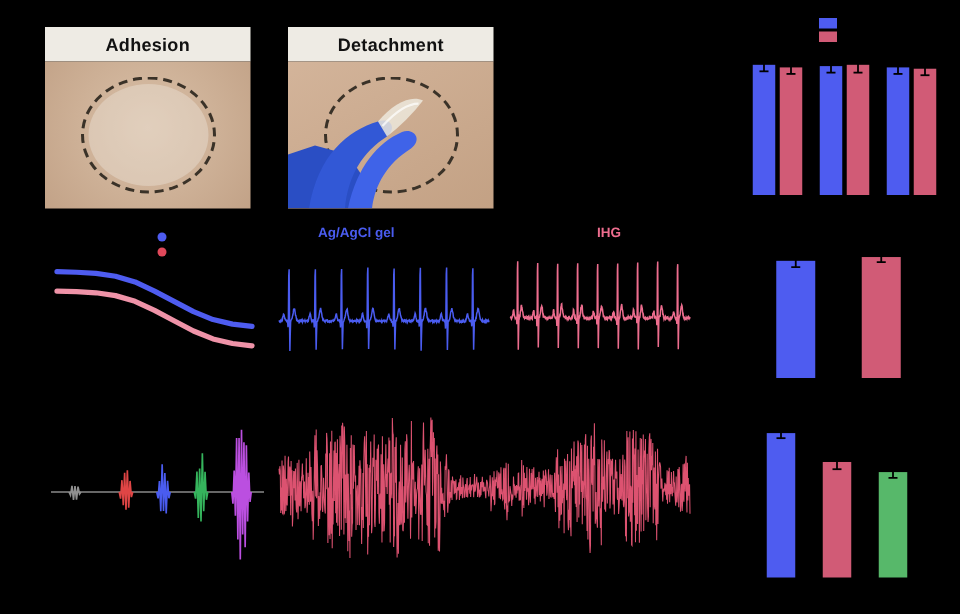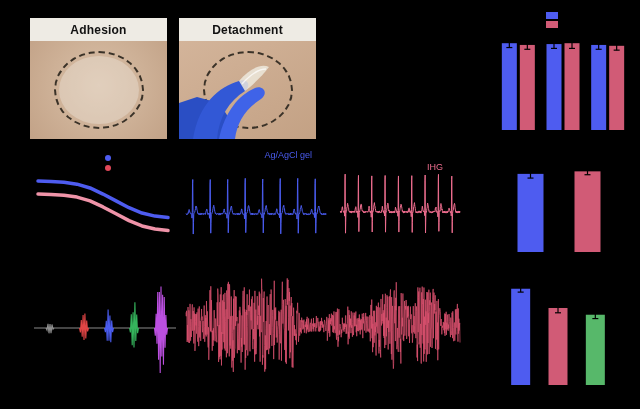--- a/index.html
+++ b/index.html
@@ -11,36 +11,36 @@
   .photo-body{position:relative;height:98px;overflow:hidden;}
   .skin1{background:radial-gradient(circle at 50% 45%, #d9c0a8 0%, #cdb096 55%, #c2a287 100%);}
   .skin2{background:linear-gradient(150deg,#d3b49a,#c3a184);}
   .skin3{background:radial-gradient(circle at 50% 50%, #d6bda4 0%, #c9ac92 60%, #c0a287 100%);}
   .dashed-circle{position:absolute;left:50%;top:50%;transform:translate(-50%,-50%);
        width:86px;height:74px;border:2px dashed #3a3228;border-radius:50%;}
   .gel-disc{position:absolute;left:50%;top:50%;transform:translate(-50%,-50%);
        width:80px;height:68px;border-radius:50%;background:rgba(238,231,219,0.40);}
   .glove{position:absolute;left:0;top:0;width:100%;height:100%;}
   .chart{position:absolute;}
-  .sig-label{position:absolute;font-size:9px;font-weight:normal;text-align:right;}
+  .sig-label{position:absolute;font-size:9px;font-weight:bold;}
 </style>
 </head>
 <body>
 
 <div class="fig">
 
   <div class="photo" style="left:30px">
     <div class="photo-label">Adhesion</div>
     <div class="photo-body skin1">
       <div class="gel-disc"></div>
       <div class="dashed-circle"></div>
     </div>
   </div>
 
-  <div class="photo" style="left:179px">
+  <div class="photo" style="left:192px">
     <div class="photo-label">Detachment</div>
     <div class="photo-body skin2">
       <div class="dashed-circle"></div>
       <svg class="glove" viewBox="0 0 137 98">
         <polygon points="0,98 0,62 18,56 40,62 52,80 48,98" fill="#2a4ec4"></polygon>
         <path d="M14,98 C20,62 40,46 60,40 C68,37 73,44 66,50 C50,60 40,76 38,98 Z" fill="#3258d6"></path>
         <path d="M40,98 C46,70 60,54 76,47 C84,44 90,52 82,58 C66,68 58,82 56,98 Z" fill="#3f63e8"></path>
         <path d="M60,40 C70,28 82,22 90,26 C84,34 74,44 66,50 Z" fill="#ece7dc" opacity="0.85"></path>
         <path d="M63,43 C72,33 80,28 87,28" stroke="#ffffff" stroke-width="1.5" fill="none" opacity="0.7"></path>
       </svg>
@@ -85,21 +85,21 @@
     </svg>
 
   <svg class="chart" style="left:180px;top:150px" width="152" height="106">
       <polyline points="6,63.579568935097456 6.25,64.08108399004577 6.5,64.59783964116745 6.75,64.44612649922693 7,63.8124666890712 7.25,64.57703102011124 7.5,64.18455509379663 7.75,63.68447678685541 8,62.818436286590895 8.25,63.30231060785409 8.5,61.22225490357277 8.75,60.87643401643521 9,59.463034158606256 9.25,59.671200036856575 9.5,60.463227311285216 9.75,62.16269767584295 10,62.173227956644084 10.25,63.23712676673696 10.5,63.471675234243975 10.75,63.641860599388465 11,64.14732786742213 11.25,63.56669805249289 11.5,63.85982668131065 11.75,64.3115460207284 12,68.121877473978 12.25,62.296648127214574 12.5,33.840629158202 12.75,29.528698105638775 13,62.52850662965408 13.25,84.05044482002901 13.5,72.67371006457739 13.75,64.7128354919831 14,63.43769445797833 14.25,63.07811770462035 14.5,62.60247423326378 14.75,62.18227846308207 15,60.73249351531962 15.25,60.05774644169367 15.5,58.584585093954544 15.75,56.17531501759504 16,56.02018899259972 16.25,56.47103868893251 16.5,56.39096167561268 16.75,57.992044807074585 17,60.16250750916224 17.25,60.44297166439805 17.5,61.817356317322385 17.75,63.236895694014464 18,62.99391094644052 18.25,63.899485586092794 18.5,64.25125248675698 18.75,64.34778386918148 19,63.271656611994544 19.25,64.4671360446627 19.5,63.866287643568945 19.75,64.55687469426336 20,63.70267141931811 20.25,63.48129769140263 20.5,64.73045772452055 20.75,63.874306044694215 21,63.36581906877177 21.25,64.04042321154081 21.5,63.434297890200945 21.75,64.67466089828889 22,63.90957229360106 22.25,63.59972891099677 22.5,63.943286886811194 22.75,63.982978263124814 23,64.07113660350441 23.25,63.43265695013106 23.5,64.48762558391809 23.75,63.87446216360568 24,63.80218444053703 24.25,63.67329713871206 24.5,63.621155659726405 24.75,64.1859108716611 25,63.719456130863804 25.25,64.43320102617497 25.5,64.23288968204697 25.75,62.74038213220592 26,61.226326642143704 26.25,60.787078791319196 26.5,59.856947924602956 26.75,58.98254568487708 27,59.67799864387698 27.25,61.41507999526352 27.5,62.65346149106959 27.75,63.96101636722252 28,64.60892346645961 28.25,64.155589342435 28.5,63.28334737968806 28.75,63.24535248404458 29,64.12750526621413 29.25,63.60808248348241 29.5,68.27754309439439 29.75,62.81347174011308 30,34.064889180693214 30.25,29.54263529804891 30.5,61.33370326880421 30.75,83.18622660810998 31,73.45451547576712 31.25,64.43989618474048 31.5,64.33730641609463 31.75,64.07270122714876 32,62.94031083484892 32.25,62.05153198449469 32.5,61.950222841657194 32.75,60.164668495239404 33,58.61576327259276 33.25,57.033112800463186 33.5,56.27471759481239 33.75,55.29263672924503 34,56.86901288729763 34.25,58.18517468556575 34.5,59.273503012677246 34.75,61.433459978281576 35,61.57802332175866 35.25,63.48245495053832 35.5,63.315376303833546 35.75,63.02350021328124 36,63.89857333173508 36.25,64.27727103126487 36.5,64.09012346236472 36.75,64.60124844969462 37,63.71727339934034 37.25,63.422000081425324 37.5,63.73773719766298 37.75,63.34599718549629 38,63.25586396817265 38.25,63.302021065321 38.5,64.71052786536234 38.75,64.65006812446916 39,64.6329899400321 39.25,64.75890609650891 39.5,63.34813946335676 39.75,64.61796651296243 40,64.28769878670568 40.25,64.60065011568366 40.5,64.71151712536812 40.75,63.22081212364137 41,64.27781283772111 41.25,63.71309862674116 41.5,63.76098502685004 41.75,63.81922980045403 42,63.38494171561911 42.25,64.17059567797818 42.5,63.996691086740874 42.75,63.348132298890306 43,63.409606166921456 43.25,62.74736783755179 43.5,61.90751747484801 43.75,60.75788592567929 44,59.60226862843726 44.25,58.927095465216084 44.5,60.60111742219516 44.75,62.09956004174443 45,62.40283010130266 45.25,64.1469645655112 45.5,63.233679930076704 45.75,63.30819157319247 46,63.71149896559481 46.25,63.46388390710667 46.5,64.74447768508863 46.75,64.82360956422693 47,68.29161934146072 47.25,62.67861970551449 47.5,33.481998964432066 47.75,29.40541320992058 48,61.33746146310176 48.25,82.79458974103375 48.5,73.69834553300093 48.75,64.86591289618408 49,64.60392217865619 49.25,63.874879007270316 49.5,62.909767682606024 49.75,62.21104487313485 50,61.54118661285141 50.25,60.33591555360117 50.5,58.82558289567566 50.75,57.44122482497908 51,56.94232486871884 51.25,56.29023589513168 51.5,56.02061034765696 51.75,58.14787930756621 52,60.18443832146149 52.25,60.82831407609495 52.5,62.69518611786855 52.75,63.28564980643693 53,63.43289095212203 53.25,64.29344260941538 53.5,63.56549850796814 53.75,64.10624035415492 54,64.05230701161985 54.25,63.773572349410756 54.5,64.15644840534253 54.75,63.59886587295474 55,64.4693827005581 55.25,63.97670367979785 55.5,64.38329126823841 55.75,63.82866301756743 56,63.806090850156714 56.25,64.22733298697673 56.5,64.2282553724793 56.75,63.55285026385467 57,63.66329066827061 57.25,64.07732574678883 57.5,64.61638367325061 57.75,63.21142633669078 58,63.8007889829576 58.25,64.65956625826657 58.5,63.30374984285355 58.75,63.50656669602631 59,63.79901189838224 59.25,64.49756693860019 59.5,63.709814455977224 59.75,64.56874026808777 60,64.02054324656882 60.25,63.46446991339679 60.5,63.87739257066687 60.75,63.31106217083689 61,62.01762884478567 61.25,60.685931406377634 61.5,59.10602804463002 61.75,58.86933373570744 62,60.35830705589243 62.25,61.37458999233338 62.5,62.83133415927628 62.75,63.86406311079428 63,64.28976724739442 63.25,63.85004985811292 63.5,64.37320618433121 63.75,64.47215113019661 64,64.34399145647359 64.25,64.683924105537 64.5,68.75349348896528 64.75,62.1439947467311 65,32.872480045291965 65.25,28.326531534170567 65.5,61.4161336657783 65.75,82.64274989987655 66,73.28674334807943 66.25,64.33905643129147 66.5,63.646696780681935 66.75,63.06931591429351 67,63.00243046035771 67.25,61.721181995259286 67.5,61.33439078555206 67.75,59.511480092288636 68,58.189341652641055 68.25,56.38616265539743 68.5,55.5845019699435 68.75,55.72965187377199 69,57.10245662283754 69.25,58.31907425954751 69.5,60.06188500495773 69.75,61.36916064965637 70,62.53804345710171 70.25,63.39823688211742 70.5,64.23503802691084 70.75,64.55310545142088 71,64.45758769830222 71.25,63.26578119141301 71.5,63.56444405137066 71.75,64.47966357381294 72,63.45174645941181 72.25,64.79231554228605 72.5,63.280226402963784 72.75,64.39045051285406 73,63.5305841586381 73.25,63.527055568959746 73.5,64.26769714630859 73.75,64.24743518912399 74,64.04628451614056 74.25,64.51320302366297 74.5,63.64081058203342 74.75,64.61178178451881 75,64.05258616581553 75.25,64.16536295451223 75.5,63.949568240344526 75.75,63.452968226000664 76,63.514092443050146 76.25,64.02315894157528 76.5,64.5065342869299 76.75,63.601364230564485 77,63.89722131999447 77.25,63.97906857807079 77.5,63.95071772471228 77.75,64.33770164549705 78,63.12626673652968 78.25,62.781994945827655 78.5,61.19492040123337 78.75,61.11392758807425 79,59.850366666574196 79.25,59.514025387021945 79.5,60.1292113190014 79.75,61.79314144851657 80,62.593937492123636 80.25,63.17667085736558 80.5,63.49912884454499 80.75,63.262546900977476 81,64.61348031786446 81.25,64.37427054545 81.5,64.46366612344455 81.75,64.5589639564574 82,67.86134683230291 82.25,61.73031405545972 82.5,33.41984048563645 82.75,29.063494495576776 83,61.889467181751236 83.25,82.9134230251139 83.5,73.07052884249592 83.75,64.28915080854094 84,63.289987970203484 84.25,64.33655427419184 84.5,62.533440226072116 84.75,62.1514577685163 85,61.315871421999724 85.25,59.16786314699211 85.5,57.593471952775474 85.75,56.373993901505244 86,56.38942958352971 86.25,55.465656422291836 86.5,57.27358162578794 86.75,58.564610323904034 87,60.179408117105815 87.25,60.72740887674606 87.5,61.86823984591262 87.75,62.542322300550396 88,64.21615513463004 88.25,63.90683172445091 88.5,63.2822030300414 88.75,63.700844362054674 89,64.2885563616312 89.25,63.522899989646184 89.5,63.34681127454562 89.75,64.75372614744843 90,63.86778431707182 90.25,64.42743119472047 90.5,63.600067840406275 90.75,63.25245074700955 91,64.07644049428123 91.25,64.76871933349574 91.5,63.33669489993129 91.75,64.45728229089659 92,63.78310260697367 92.25,63.644595457985254 92.5,63.83241289854043 92.75,63.45765187703072 93,64.36832333281636 93.25,64.57326491214334 93.5,63.75559409251928 93.75,63.95624155715941 94,64.44723946933323 94.25,63.49510412683214 94.5,63.29805623429134 94.75,63.51478856805601 95,64.66704788565794 95.25,63.39884971008058 95.5,63.00846765338621 95.75,63.26312555697911 96,62.32544727991813 96.25,60.96667033678178 96.5,60.07415907274575 96.75,58.76890810340946 97,59.38270623958298 97.25,61.42582250164839 97.5,62.22390173276404 97.75,63.80432282223866 98,63.485959200517044 98.25,63.66082128020106 98.5,64.67455745590094 98.75,64.79746073311284 99,63.910785612011665 99.25,64.32567113168243 99.5,67.72218825781117 99.75,62.404108193146214 100,33.40687309208916 100.25,28.512750181830086 100.5,62.21062797133039 100.75,83.87669726486263 101,73.52444657458568 101.25,64.90215751284158 101.5,63.47446399635109 101.75,63.69397761472104 102,63.219334598386325 102.25,62.48153408675051 102.5,60.79948021248678 102.75,60.289848605574754 103,57.63891922111249 103.25,56.48832256530143 103.5,56.908534930775645 103.75,55.29378095663055 104,57.46410177153202 104.25,57.71020499750781 104.5,58.7534884375535 104.75,61.77280205684817 105,61.75134931040899 105.25,63.32371312769955 105.5,63.98271557812078 105.75,64.32903315450343 106,63.31756119897122 106.25,63.85698226285419 106.5,63.727884670779744 106.75,64.2766854798908 107,63.73996071230097 107.25,63.82160586524547 107.5,63.955050436641365 107.75,63.46510768332859 108,63.25726827446518 108.25,63.20495264526847 108.5,64.69863993055837 108.75,64.08538855844343 109,64.57835095523271 109.25,64.00273290007394 109.5,64.55834353714349 109.75,63.553886378928276 110,63.50259558185929 110.25,64.68860319145023 110.5,63.20495746433735 110.75,64.20103488229215 111,64.7651560268414 111.25,63.43496908188699 111.5,63.78033664931231 111.75,63.878608814826855 112,64.4388406431885 112.25,63.683008115774776 112.5,63.90971446022549 112.75,64.57888177186605 113,63.87611109539113 113.25,63.06342879486435 113.5,62.072488203602965 113.75,60.260166837482494 114,59.33698792572708 114.25,58.96541685000365 114.5,60.30413093468734 114.75,61.466441087443556 115,63.27542242830137 115.25,63.09006209432647 115.5,64.24783116649161 115.75,63.39498510019957 116,63.3070404636598 116.25,64.17595054259613 116.5,64.66091578483056 116.75,65.15158250979783 117,69.05884581991802 117.25,61.53267409391903 117.5,32.76285695362494 117.75,28.349873038655677 118,61.13388558674763 118.25,83.25899964968619 118.5,73.20154501198435 118.75,63.9786685375253 119,64.18782565525207 119.25,64.00925976209876 119.5,63.03569851344232 119.75,62.82724265886998 120,61.360487380630765 120.25,59.546403476627255 120.5,57.83565788964366 120.75,57.72055942673899 121,56.37031928388286 121.25,55.49413674197062 121.5,57.0776949527547 121.75,57.900179674325464 122,58.75241834568009 122.25,61.37812647345579 122.5,61.575903106312914 122.75,62.330840102013994 123,62.80963634003384 123.25,63.810256492600764 123.5,63.394407663694565 123.75,64.71867589471182 124,63.9204524983323 124.25,63.839842399817215 124.5,63.51210121150537 124.75,64.38604406449737 125,63.84866018914738 125.25,63.83839776241561 125.5,63.52616059471069 125.75,63.59430929344538 126,64.17344659916776 126.25,63.45545558788979 126.5,64.60054016335282 126.75,64.09437902226131 127,64.61987747921708 127.25,64.3388164106749 127.5,64.76368863433594 127.75,64.00177687816321 128,63.63583338782191 128.25,64.74757302589714 128.5,64.76864012917996 128.75,64.41041416094541 129,63.70055634711557 129.25,64.37109478434051 129.5,64.44724535929276 129.75,64.74308157417812 130,64.2830632945911 130.25,63.44740418270584 130.5,63.94201420693836 130.75,62.84017695066684 131,61.79652534048551 131.25,60.375436253308095 131.5,59.36136504154296 131.75,59.28412027418916 132,60.52127332812735 132.25,62.00888181703182 132.5,62.23084034373502 132.75,62.89574928268358 133,64.11503129299055 133.25,64.28554574431955 133.5,63.763194269958774 133.75,63.59038033759311 134,64.41543312772583 134.25,64.33176525808575 134.5,67.54793976360331 134.75,61.42928685657881 135,33.321623237464884 135.25,28.79848171648995 135.5,61.49335767898868 135.75,83.14333718146142 136,73.33162318690324 136.25,63.95277540290154 136.5,63.61791603124174 136.75,63.99235397674678 137,63.73333548953537 137.25,61.81487394927597 137.5,61.93415040896038 137.75,59.19863382208505 138,58.55143102134203 138.25,57.59259965602971 138.5,56.13297942591715 138.75,56.5670563722299 139,56.225252273200475 139.25,57.74899467959809 139.5,58.74906976493225 139.75,60.381757170437936 140,61.561797311734125 140.25,62.88311884048288 140.5,62.97678626154048 140.75,63.43335233803185 141,63.40652384778018 141.25,64.40999099058351 141.5,64.58040831802849 141.75,63.20062219710301 142,63.904178349780274 142.25,64.18463110584558 142.5,64.5436603332416 142.75,64.15324620851656 143,64.63590677891074 143.25,63.861564879086046 143.5,63.37713513351696 143.75,64.71309319519602 144,64.23884158579979 144.25,63.76957755862753 144.5,64.46362246870163 144.75,63.567438178881254 145,64.01241232231253 145.25,64.19850612618029 145.5,63.58738900572062 145.75,64.66245586387814 146,63.52453042930484" fill="none" stroke="#4a5cf0" stroke-width="1"></polyline>
     </svg>
   <div class="sig-label" style="left:212px;top:150px;width:100px;color:#4a5cf0">Ag/AgCl gel</div>
 
   <svg class="chart" style="left:336px;top:150px" width="128" height="106">
       <polyline points="4,61.42872823223522 4.190476190476191,61.50787712252456 4.380952380952381,61.67289967643562 4.571428571428571,61.06495718186292 4.761904761904762,62.47230375520483 4.9523809523809526,62.755362677844936 5.142857142857142,61.05118987064229 5.333333333333333,62.33500989056563 5.523809523809524,60.67038467035767 5.714285714285714,60.21067399870268 5.904761904761905,60.29104832749155 6.095238095238095,57.724791000954745 6.285714285714286,56.8520382414367 6.476190476190476,56.731846027491066 6.666666666666666,58.00463745971518 6.857142857142858,59.68888743997662 7.0476190476190474,60.40434516051929 7.238095238095238,61.39229217391193 7.428571428571429,62.18582213751077 7.619047619047619,61.7299051358813 7.809523809523809,61.1688454947681 8,62.51052027856745 8.19047619047619,62.602638846980476 8.380952380952381,61.36960481831311 8.571428571428571,66.1237687195226 8.761904761904763,59.23460733059015 8.952380952380953,30.02721710085605 9.142857142857142,24.120656784752953 9.333333333333332,59.50732542738962 9.523809523809524,83.17013690476566 9.714285714285715,72.44429420309683 9.904761904761905,63.27213963701628 10.095238095238095,62.839481232024326 10.285714285714285,60.546464518260244 10.476190476190476,60.76171307523226 10.666666666666668,60.87641914532235 10.857142857142858,58.07804145532458 11.047619047619047,56.99979650348924 11.238095238095237,56.815886950901955 11.428571428571429,53.90509576620111 11.619047619047619,53.27304416813486 11.80952380952381,54.48425823935346 12,54.94174476353524 12.19047619047619,56.67967173395669 12.380952380952381,57.80473186521478 12.571428571428571,58.073549531089725 12.761904761904763,59.984050340401616 12.952380952380953,61.13905721614909 13.142857142857142,61.62373899449673 13.333333333333334,61.56799977259397 13.523809523809524,61.360596772158274 13.714285714285714,62.2223100188238 13.904761904761905,61.88998569573081 14.095238095238095,61.00025030103967 14.285714285714286,62.568716142065924 14.476190476190476,61.20193886582335 14.666666666666666,60.97820281818869 14.857142857142858,62.42261094506489 15.047619047619047,61.7812990205322 15.238095238095237,62.18182511578538 15.428571428571429,61.515221152049335 15.619047619047619,63.08859493500214 15.80952380952381,61.214453096820876 16,61.26166399973975 16.19047619047619,60.988662540624496 16.38095238095238,62.03479706975553 16.57142857142857,61.51188566908234 16.761904761904763,61.61267892741598 16.952380952380953,62.511006627511236 17.142857142857142,62.02600767551921 17.333333333333336,61.34544308165139 17.523809523809526,62.092601567141145 17.714285714285715,61.329075099197205 17.904761904761905,62.26052941627371 18.095238095238095,61.74578637973934 18.285714285714285,61.22096599563095 18.476190476190474,61.01372762580754 18.666666666666664,62.29192632683924 18.857142857142858,62.60147299210679 19.047619047619047,59.79943345425314 19.238095238095237,59.123798460264624 19.42857142857143,57.939545097839016 19.61904761904762,57.815154548341404 19.80952380952381,56.70259657888246 20,57.56619221805902 20.19047619047619,60.423019729583686 20.38095238095238,60.75370338175591 20.571428571428573,61.88549605278031 20.761904761904763,62.57229551316276 20.952380952380953,60.925512256890684 21.142857142857142,62.31194363238893 21.333333333333332,61.738043601436544 21.523809523809526,61.26163752271801 21.714285714285715,62.14033683042479 21.904761904761905,67.42622893634653 22.095238095238095,60.027016241449445 22.285714285714285,30.86956530401219 22.476190476190474,25.363515264390514 22.666666666666668,60.71814429114258 22.857142857142858,81.63932574889884 23.047619047619047,72.00507496532587 23.238095238095237,62.6703890542803 23.428571428571427,60.950752615730806 23.61904761904762,61.946428547322775 23.80952380952381,60.68718839852561 24,59.688924022193014 24.19047619047619,59.158214593946774 24.38095238095238,57.99336161183694 24.571428571428573,55.977859379853356 24.761904761904763,54.86239611599171 24.952380952380953,54.63777937146433 25.142857142857142,53.94858023162037 25.333333333333332,54.505922863856696 25.523809523809526,54.83210928201666 25.714285714285715,57.91441638701282 25.904761904761905,59.30219542101642 26.095238095238095,60.58398058368886 26.285714285714285,60.22726490181711 26.476190476190474,61.32172555788499 26.666666666666668,61.452423613105566 26.857142857142858,60.95372432690648 27.047619047619047,60.86537727863094 27.238095238095237,61.0206161748319 27.428571428571427,61.09847604557396 27.61904761904762,62.17613707093532 27.80952380952381,62.92356519794618 28,61.848679576016835 28.19047619047619,61.74793484015049 28.38095238095238,62.93776638386367 28.571428571428573,61.81977442574911 28.761904761904763,62.89038853465098 28.952380952380953,62.576119944086635 29.142857142857142,61.78019946240158 29.333333333333332,61.23083222737135 29.523809523809526,62.33276102746895 29.714285714285715,61.96861182828355 29.904761904761905,61.722824528161375 30.095238095238095,61.217087455047285 30.285714285714285,61.615462138131264 30.476190476190474,62.034822477260605 30.666666666666668,62.003311671205374 30.857142857142858,61.80662890906203 31.047619047619047,62.29038595607969 31.238095238095237,62.21458173090163 31.428571428571427,61.47479241098806 31.61904761904762,61.98513026879239 31.80952380952381,61.95051167353408 32,62.15896834875828 32.19047619047619,61.92300778527882 32.38095238095238,61.301038130220384 32.57142857142857,60.24706284090218 32.76190476190476,58.78272582626338 32.95238095238095,56.61713507368975 33.14285714285714,56.13655201703813 33.33333333333333,58.44188830280054 33.523809523809526,59.64847407986522 33.714285714285715,60.75610570682358 33.904761904761905,61.01562931477756 34.095238095238095,62.240221490217735 34.285714285714285,61.01246970309705 34.476190476190474,62.75509027552463 34.66666666666667,61.204209046902136 34.85714285714286,62.49975114145323 35.04761904761905,63.411562079167666 35.23809523809524,67.23339262647032 35.42857142857143,59.16831940493691 35.61904761904762,30.91776927534227 35.80952380952381,25.878893459903555 36,59.209030633761195 36.19047619047619,82.02877299809151 36.38095238095238,71.28753751835413 36.57142857142857,63.85146801474738 36.76190476190476,61.00742416520376 36.95238095238095,61.55731502248722 37.142857142857146,60.29726149343376 37.333333333333336,60.60722600732645 37.523809523809526,59.97001883200168 37.714285714285715,57.84270994652563 37.904761904761905,55.114657077043574 38.095238095238095,55.249311625860145 38.285714285714285,52.77684309196255 38.476190476190474,52.58794255462513 38.666666666666664,55.476622349341206 38.857142857142854,55.79318538712328 39.04761904761905,56.51826898696519 39.23809523809524,58.651131139571426 39.42857142857143,59.01090835073091 39.61904761904762,60.16870060442786 39.80952380952381,61.58461373471733 40,60.994965477340514 40.19047619047619,61.250290013910956 40.38095238095238,61.46553840535259 40.57142857142857,61.62007252990073 40.76190476190476,61.1878969942172 40.95238095238095,62.38067745558927 41.142857142857146,62.307331323554415 41.333333333333336,61.95890762437495 41.523809523809526,61.2901281274821 41.714285714285715,61.619362033527025 41.904761904761905,62.4185303282667 42.095238095238095,63.05902662106308 42.285714285714285,62.486905048141594 42.476190476190474,61.355526540747746 42.666666666666664,62.335916374396255 42.857142857142854,62.72258764867729 43.04761904761905,61.32527864030484 43.23809523809524,60.94810425806784 43.42857142857143,60.95951002133078 43.61904761904762,62.33760517137125 43.80952380952381,62.16722627240233 44,62.03041995389437 44.19047619047619,62.22087182533684 44.38095238095238,62.58059829384553 44.57142857142857,62.90610142018217 44.76190476190476,62.28559210141718 44.95238095238095,61.73984180185082 45.142857142857146,62.36507576459439 45.333333333333336,62.452640512263386 45.523809523809526,61.98096612378162 45.714285714285715,60.00443449424243 45.904761904761905,59.679886637565616 46.095238095238095,59.212867027599316 46.285714285714285,56.200288773866376 46.476190476190474,56.4493385161696 46.666666666666664,58.38935511443142 46.857142857142854,60.24310396186188 47.04761904761905,61.460436199681425 47.23809523809524,61.12925351695822 47.42857142857143,60.76535624300166 47.61904761904762,62.336847364761084 47.80952380952381,63.08237160986893 48,62.967258488943806 48.19047619047619,62.97226554441273 48.38095238095238,62.248148233885615 48.57142857142857,66.00257452554479 48.76190476190476,59.66887632885161 48.95238095238095,29.831548392602397 49.142857142857146,25.464050874894962 49.333333333333336,59.55521920813864 49.523809523809526,82.16553861866959 49.714285714285715,71.68213024765812 49.904761904761905,63.314212731767924 50.095238095238095,61.957522781926734 50.285714285714285,61.05731582612547 50.476190476190474,61.33493745090862 50.666666666666664,60.58034184462106 50.857142857142854,58.609091639973066 51.04761904761905,58.70839852130541 51.23809523809524,54.98959238821573 51.42857142857143,54.748140461366134 51.61904761904762,54.44426370358622 51.80952380952381,53.081505451640496 52,55.05777684640213 52.19047619047619,54.782405722923485 52.38095238095238,58.29771681603662 52.57142857142857,59.248816265507244 52.76190476190476,61.045156676052734 52.95238095238095,59.96240691245373 53.142857142857146,60.976980490564216 53.333333333333336,61.66924151830062 53.523809523809526,62.9773691298121 53.714285714285715,61.43093375433734 53.904761904761905,61.71334136777363 54.095238095238095,62.10025737080247 54.285714285714285,62.23651306035007 54.476190476190474,62.06734578723614 54.666666666666664,62.83406745208787 54.857142857142854,61.10235198111863 55.04761904761905,61.92933638365535 55.23809523809524,63.07367767484151 55.42857142857143,62.99608406188417 55.61904761904762,61.42358775865879 55.80952380952381,62.94425017949464 56,62.150701537221394 56.19047619047619,62.79573916046938 56.38095238095238,62.64544437476355 56.57142857142857,61.81725415019312 56.76190476190476,62.68369985087774 56.95238095238095,62.21363182198256 57.142857142857146,61.02783506517299 57.333333333333336,62.08120652668229 57.523809523809526,62.7409416223945 57.714285714285715,62.55954569275024 57.904761904761905,61.92526328427288 58.095238095238095,61.48741769194201 58.285714285714285,62.680910131978564 58.476190476190474,61.12728165078328 58.666666666666664,62.8053490818981 58.857142857142854,62.21283733242331 59.04761904761905,60.62799878347326 59.23809523809524,60.02841862368666 59.42857142857143,57.217065232045854 59.61904761904762,58.01654522407612 59.80952380952381,58.11712392796335 60,58.90192108718056 60.19047619047619,59.31889423051029 60.38095238095238,61.057358203997424 60.57142857142857,61.72848761040451 60.76190476190476,62.6947499197632 60.95238095238095,61.54665886345148 61.142857142857146,62.167229242181854 61.333333333333336,61.2176841582153 61.523809523809526,60.9594096861501 61.714285714285715,61.55067363248642 61.904761904761905,66.29168059961333 62.095238095238095,60.3568155239078 62.285714285714285,30.62019817299968 62.476190476190474,25.939765146131904 62.666666666666664,60.65254866235685 62.857142857142854,82.07531934720731 63.04761904761905,71.44929927850653 63.23809523809524,62.345286481298984 63.42857142857143,62.3904609703343 63.61904761904762,61.095374936785575 63.80952380952381,60.47610896375452 64,59.29276167236915 64.19047619047619,58.42287402952819 64.38095238095238,57.24037276812398 64.57142857142857,55.822778072244745 64.76190476190476,55.148848854094254 64.95238095238095,54.181669477676685 65.14285714285714,54.42762333975211 65.33333333333334,54.73548584258254 65.52380952380952,56.74927297806353 65.71428571428572,56.61557888424647 65.9047619047619,58.4079031780983 66.0952380952381,59.38833722752582 66.28571428571428,61.36984759318484 66.47619047619048,60.576074404689344 66.66666666666666,60.66665062481224 66.85714285714286,61.77038538853241 67.04761904761905,62.21898017591363 67.23809523809524,61.08321564408756 67.42857142857143,63.08003881638393 67.61904761904762,61.94721954997639 67.80952380952381,61.78699103456517 68,62.73937779985728 68.19047619047619,62.408972857330305 68.38095238095238,62.643312618691155 68.57142857142857,60.966300651312245 68.76190476190476,62.455994018134504 68.95238095238095,62.84351535542529 69.14285714285714,61.72725794067876 69.33333333333333,61.94438654478239 69.52380952380952,61.93294963100052 69.71428571428571,61.503905213576886 69.9047619047619,61.54497991614037 70.0952380952381,62.01426320136524 70.28571428571429,61.5746020286344 70.47619047619048,62.361062213545665 70.66666666666667,61.40035156177407 70.85714285714286,61.83047778011057 71.04761904761905,62.53246802691835 71.23809523809524,61.87354445144105 71.42857142857143,62.39719829046696 71.61904761904762,62.831669887519205 71.80952380952381,61.509372933184515 72,60.897187995774665 72.19047619047619,62.180957718967925 72.38095238095238,60.21441195880655 72.57142857142857,60.61909027037479 72.76190476190476,58.339768797423595 72.95238095238095,58.168705610165354 73.14285714285714,57.883779112757566 73.33333333333333,58.42339068181191 73.52380952380952,58.89589796851501 73.71428571428571,61.204360500985345 73.9047619047619,62.32688142960624 74.0952380952381,60.76665669211223 74.28571428571429,62.166903132245096 74.47619047619048,62.65874293039225 74.66666666666667,62.039552570877596 74.85714285714286,62.07899639687508 75.04761904761905,63.420343129220115 75.23809523809524,66.71073125373034 75.42857142857143,59.646859653268265 75.61904761904762,30.124621904658287 75.80952380952381,25.65170419014925 76,59.389791633065606 76.19047619047619,82.43113834201625 76.38095238095238,72.46163363282147 76.57142857142857,63.386402578589056 76.76190476190476,61.96230272221152 76.95238095238095,62.18741836388411 77.14285714285714,61.6616001651292 77.33333333333333,60.03472986126965 77.52380952380952,58.022503635182815 77.71428571428571,56.9097250362722 77.9047619047619,56.20691747752882 78.0952380952381,54.59242933224465 78.28571428571429,53.57706276814052 78.47619047619048,52.64443265470713 78.66666666666667,54.460461357087596 78.85714285714286,56.41755451060817 79.04761904761905,56.73353775561479 79.23809523809524,58.298267528942475 79.42857142857143,60.30942612729098 79.61904761904762,61.270729202226086 79.80952380952381,62.33636378101153 80,62.74077330153122 80.19047619047619,61.618851048839964 80.38095238095238,61.72220361121496 80.57142857142857,62.671860596507706 80.76190476190476,61.719465958694826 80.95238095238095,63.011274580117416 81.14285714285714,62.78603652550434 81.33333333333333,62.935183322004846 81.52380952380952,62.195725534759774 81.71428571428571,61.74371090298114 81.9047619047619,61.620458440084384 82.0952380952381,63.049349957764925 82.28571428571429,61.638928678637704 82.47619047619048,61.68907808572324 82.66666666666667,62.02131670085313 82.85714285714286,60.90098327788582 83.04761904761905,61.30998697695244 83.23809523809524,61.592162604350534 83.42857142857143,60.978356217173854 83.61904761904762,62.501740858703855 83.80952380952381,60.92218356900848 84,61.724553311132404 84.19047619047619,61.347328448023084 84.38095238095238,62.79047510264906 84.57142857142857,61.30127511353734 84.76190476190476,61.77752412054285 84.95238095238095,63.08397695803153 85.14285714285714,61.73591746024208 85.33333333333333,61.126088478000824 85.52380952380952,61.356135223183315 85.71428571428571,61.14961607999761 85.9047619047619,59.658915810503885 86.0952380952381,57.94695217980435 86.28571428571429,56.08826293431034 86.47619047619048,56.43875155099241 86.66666666666667,58.121143521976954 86.85714285714286,59.14217369643151 87.04761904761905,60.71037072798383 87.23809523809524,60.599976071489166 87.42857142857143,61.825436869888 87.61904761904762,61.04231534651309 87.80952380952381,61.17469737131752 88,61.50533370645531 88.19047619047619,61.623693882087316 88.38095238095238,61.40191602741803 88.57142857142857,65.53910414507075 88.76190476190476,60.23381804048295 88.95238095238095,30.234100437274336 89.14285714285714,25.00620691919634 89.33333333333333,60.04485874024015 89.52380952380952,83.00770805240876 89.71428571428571,72.35882471709091 89.9047619047619,62.37594615857351 90.0952380952381,62.789776349335504 90.28571428571429,60.926606909547026 90.47619047619048,62.075569719974446 90.66666666666667,60.70800864052674 90.85714285714286,58.582546541083445 91.04761904761905,58.52766927805298 91.23809523809524,56.84596764318577 91.42857142857143,54.16941947368483 91.61904761904762,53.09224348862254 91.80952380952381,54.03319299166128 92,54.960329957996265 92.19047619047619,55.80048200929523 92.38095238095238,57.928289831976116 92.57142857142857,58.598172869036596 92.76190476190476,60.445646291236095 92.95238095238095,60.13911993420525 93.14285714285714,62.019511394808866 93.33333333333333,62.22262931359619 93.52380952380952,61.79733348234159 93.71428571428571,62.19482791359102 93.9047619047619,61.83877311057216 94.0952380952381,61.971939105628884 94.28571428571429,62.47617500007163 94.47619047619048,61.557560807769796 94.66666666666667,61.791121227707585 94.85714285714286,62.2382153879817 95.04761904761905,61.56664512455059 95.23809523809524,63.00561632669754 95.42857142857143,62.180564728532765 95.61904761904762,61.90524101378988 95.80952380952381,62.82874726647781 96,62.664412205066256 96.19047619047619,62.045133628966866 96.38095238095238,62.97312015085402 96.57142857142857,62.33845114465797 96.76190476190476,62.31091144611127 96.95238095238095,60.994187913183126 97.14285714285714,60.955540677858515 97.33333333333333,61.86616191079891 97.52380952380952,62.201688339009316 97.71428571428571,61.98801896371412 97.9047619047619,60.99661443236786 98.0952380952381,61.85720049170375 98.28571428571429,61.595683546169425 98.47619047619048,61.34453768969865 98.66666666666667,61.51352468138001 98.85714285714286,61.60256495944364 99.04761904761905,61.80636479699645 99.23809523809524,58.71707831354149 99.42857142857143,59.28732084378964 99.61904761904762,58.23868303613549 99.80952380952381,58.05874205524606 100,57.015236338184515 100.19047619047619,59.38707158177271 100.38095238095238,61.36296828434017 100.57142857142857,62.34747010940419 100.76190476190476,61.73889737051948 100.95238095238095,61.08212896310553 101.14285714285714,61.334855897563024 101.33333333333333,62.17623250502907 101.52380952380952,62.84638987357735 101.71428571428571,62.64715098000567 101.9047619047619,66.84856007709561 102.0952380952381,60.96907173113178 102.28571428571429,29.383527671003847 102.47619047619048,24.372430534324888 102.66666666666667,60.80783058485743 102.85714285714286,81.31736962604603 103.04761904761905,72.58968330540273 103.23809523809524,62.66765589279357 103.42857142857143,61.135128990921714 103.61904761904762,61.03234320291134 103.80952380952381,60.57928195843895 104,61.32173876984692 104.19047619047619,59.92605320446922 104.38095238095238,56.75654149128625 104.57142857142857,56.1666997391165 104.76190476190476,54.961398564274866 104.95238095238095,53.48800785823324 105.14285714285714,54.52051923713684 105.33333333333333,55.27908016521554 105.52380952380952,56.08915366943911 105.71428571428571,57.12339082722244 105.9047619047619,59.882285251437374 106.0952380952381,59.008961951090654 106.28571428571429,60.93783934750436 106.47619047619048,61.85093310172749 106.66666666666667,62.839338041242804 106.85714285714286,62.29221947096823 107.04761904761905,61.89504665341725 107.23809523809524,61.43668236971638 107.42857142857143,62.48151613305778 107.61904761904762,62.77775608191276 107.80952380952381,61.40781243296867 108,61.8775553782879 108.19047619047619,62.84271008977325 108.38095238095238,61.71014471211998 108.57142857142857,61.056615258541335 108.76190476190476,62.97759200880754 108.95238095238095,61.13894038964655 109.14285714285714,61.08234508637609 109.33333333333333,62.97557838545712 109.52380952380952,62.13154873288295 109.71428571428571,62.67396606192845 109.9047619047619,63.07858230983832 110.0952380952381,62.13863327703438 110.28571428571429,63.07480520326644 110.47619047619048,62.65031661433168 110.66666666666667,62.58181989908269 110.85714285714286,61.014636403235976 111.04761904761905,61.56462584021035 111.23809523809524,62.757714312277166 111.42857142857143,62.234806530546095 111.61904761904762,62.88748760921019 111.80952380952381,61.1025706159638 112,61.870116180697444 112.19047619047619,61.46796631694911 112.38095238095238,60.400966590304314 112.57142857142857,59.86708399768264 112.76190476190476,59.098715757749964 112.95238095238095,58.15784271832372 113.14285714285714,58.12873634066934 113.33333333333333,58.853180570950016 113.52380952380952,58.91111571745118 113.71428571428571,60.727908638661255 113.9047619047619,61.090746524890044 114.0952380952381,61.91438401944042 114.28571428571429,62.396424063246855 114.47619047619048,62.78641862266369 114.66666666666667,61.421230691576376 114.85714285714286,62.65285253335729 115.04761904761905,63.10592117810135 115.23809523809524,65.91254513883455 115.42857142857143,60.90396224099288 115.61904761904762,29.409456470158126 115.80952380952381,26.10684584094146 116,59.84607653857004 116.19047619047619,82.86347311218536 116.38095238095238,71.29494936915626 116.57142857142857,63.462425213151164 116.76190476190476,61.738097209937465 116.95238095238095,61.30710038970041 117.14285714285714,60.38562202785586 117.33333333333333,60.125784952647 117.52380952380952,59.09847851487606 117.71428571428571,56.996346426462175 117.9047619047619,56.07642344649813 118.0952380952381,54.41542798177849 118.28571428571429,54.404178079893526 118.47619047619048,53.35872832500413 118.66666666666667,53.8610624657392 118.85714285714286,55.17793282879502 119.04761904761905,57.65361772103848 119.23809523809524,59.60271456732095 119.42857142857143,59.4159832107002 119.61904761904762,61.39999103332707 119.80952380952381,61.88577722315753 120,60.95056142719149 120.19047619047619,62.9987157105149 120.38095238095238,61.148178101615365 120.57142857142857,62.660494328539734 120.76190476190476,62.282276574796896 120.95238095238095,62.55204187754551 121.14285714285714,61.67178803582271 121.33333333333333,63.06789600462081 121.52380952380952,61.57375687490807 121.71428571428571,61.960171251926255 121.9047619047619,62.482786301032085 122.0952380952381,61.33209392536882 122.28571428571429,62.04160454711538 122.47619047619048,62.73905588327246 122.66666666666667,61.11478231284367 122.85714285714286,60.948781833509564 123.04761904761905,62.400786582705706 123.23809523809524,62.60592907071107 123.42857142857143,61.00577499368227 123.61904761904762,62.74070853767917 123.80952380952381,61.99802995338105 124,61.32750105017847" fill="none" stroke="#ed6d8e" stroke-width="1"></polyline>
     </svg>
-  <div class="sig-label" style="left:398px;top:162px;width:45px;color:#ed6d8e">IHG</div>
+  <div class="sig-label" style="left:398px;top:150px;width:45px;color:#ed6d8e">IHG</div>
 
   <svg class="chart" style="left:502px;top:152px" width="134" height="103">
       <rect x="15.5" y="21.879999999999995" width="26" height="78.12" fill="#4e5cf0"></rect>
       <line x1="28.5" y1="17.679999999999996" x2="28.5" y2="26.079999999999995" stroke="#000" stroke-width="1.2"></line>
       <line x1="25.5" y1="17.679999999999996" x2="31.5" y2="17.679999999999996" stroke="#000" stroke-width="1.2"></line>
       <line x1="25.5" y1="26.079999999999995" x2="31.5" y2="26.079999999999995" stroke="#000" stroke-width="1.2"></line>
       <rect x="72.5" y="19.36" width="26" height="80.64" fill="#d15b76"></rect>
       <line x1="85.5" y1="16" x2="85.5" y2="22.72" stroke="#000" stroke-width="1.2"></line>
       <line x1="82.5" y1="16" x2="88.5" y2="16" stroke="#000" stroke-width="1.2"></line>
       <line x1="82.5" y1="22.72" x2="88.5" y2="22.72" stroke="#000" stroke-width="1.2"></line>

